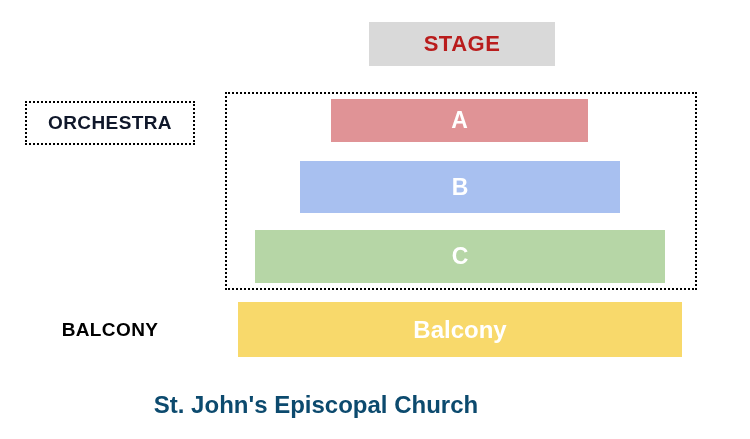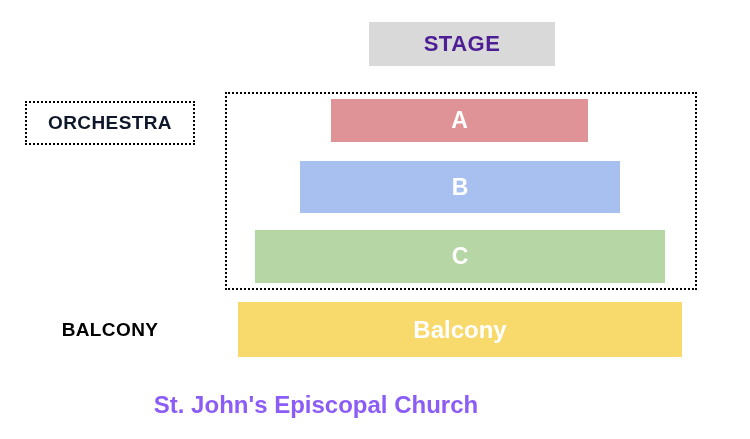--- a/index.html
+++ b/index.html
@@ -28,21 +28,21 @@
     width: 186px;
     height: 44px;
     background: #d9d9d9;
     display: flex;
     align-items: center;
     justify-content: center;
   }
   .stage-label {
     font-size: 22px;
     font-weight: bold;
-    color: #4c1d95;
+    color: #b91c1c;
     letter-spacing: 0.5px;
   }
 
   
   .orchestra-label-box {
     position: absolute;
     left: 25px;
     top: 101px;
     width: 170px;
     height: 44px;
@@ -104,21 +104,21 @@
 
   
   .venue-title {
     position: absolute;
     left: 0;
     top: 391px;
     width: 632px;
     text-align: center;
     font-size: 24px;
     font-weight: bold;
-    color: #8b5cf6;
+    color: #0c4a6e;
   }
 </style>
 </head>
 <body>
 
 <div id="canvas">
 
   <div class="stage-box" style="background: rgb(217, 217, 217);">
     <span class="stage-label">STAGE</span>
   </div>

